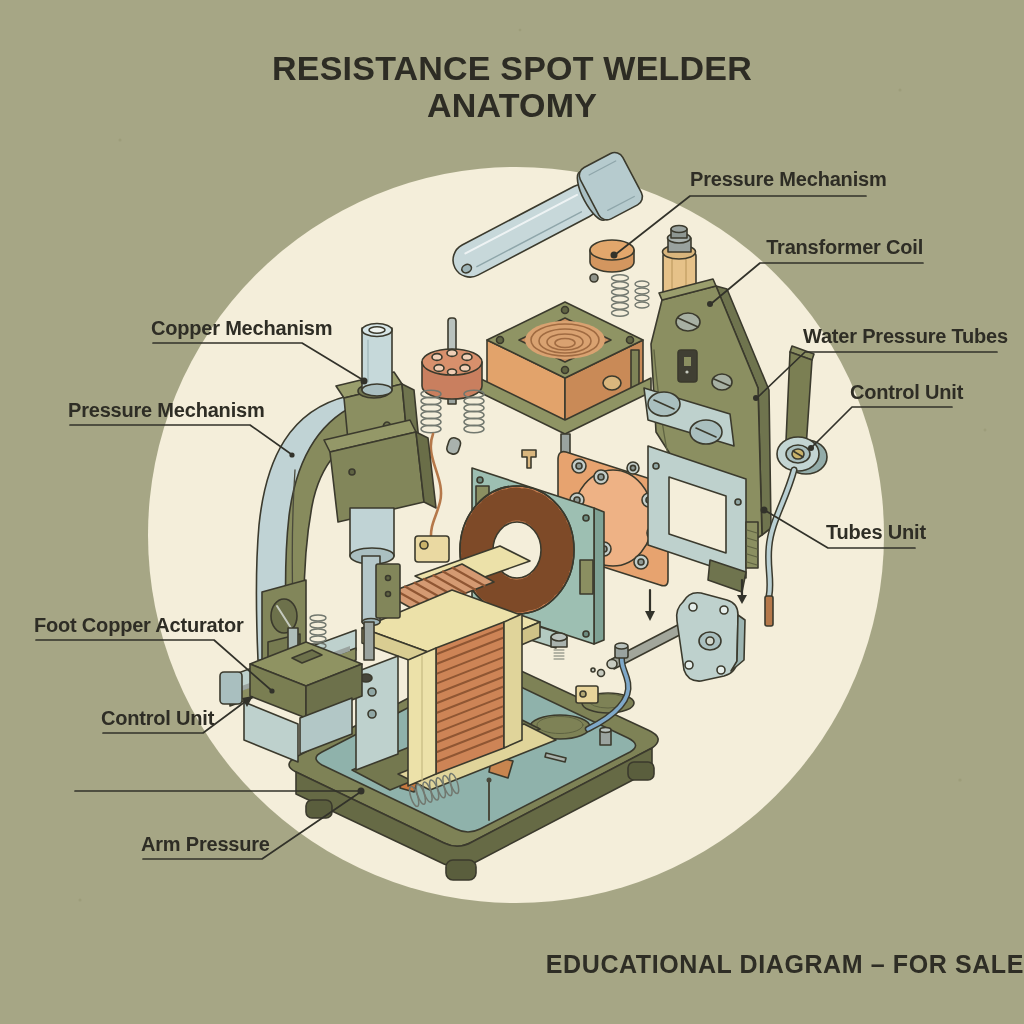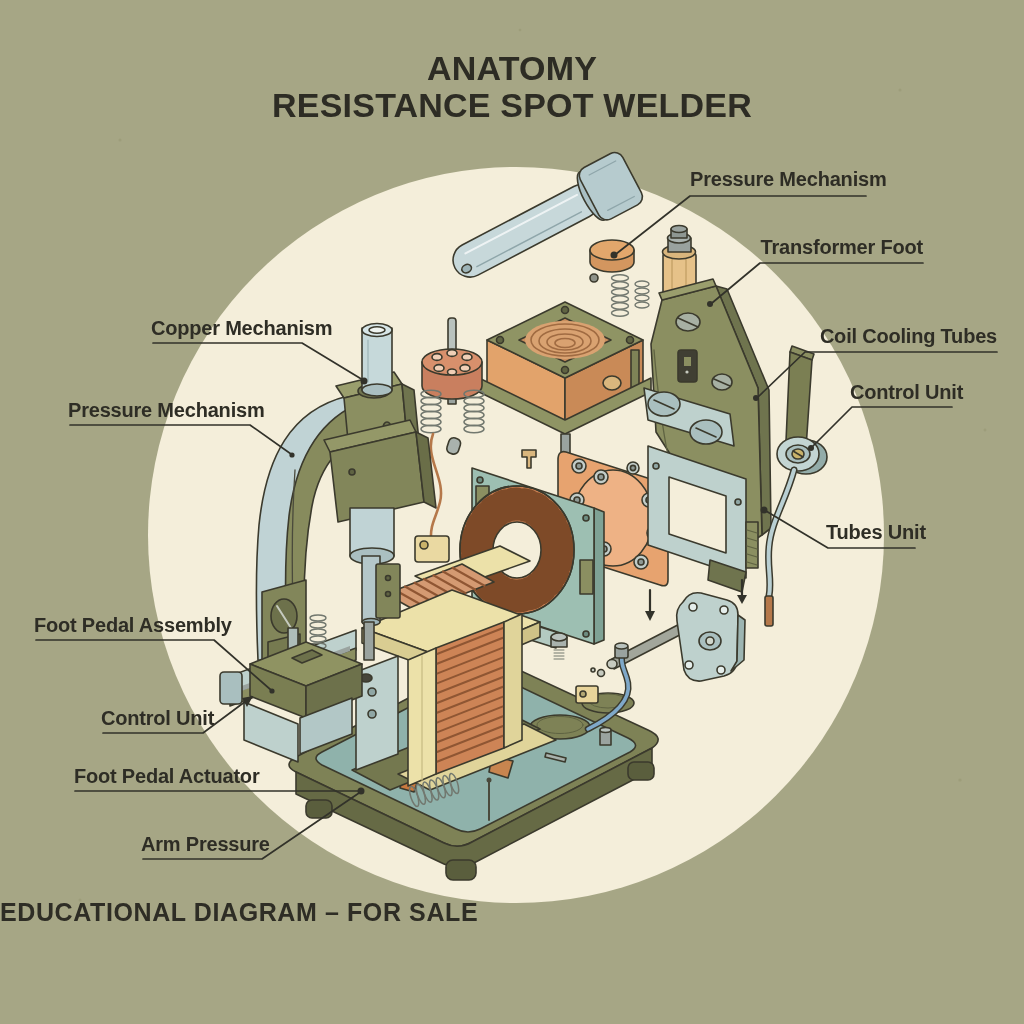--- a/index.html
+++ b/index.html
@@ -5,21 +5,21 @@
   html,body{margin:0;padding:0;background:#a6a685;}
   #stage{position:relative;width:1024px;height:1024px;background:#a6a685;overflow:hidden;
          font-family:"Liberation Sans",sans-serif;}
   #art{position:absolute;left:0;top:0;}
   .label{position:absolute;font:700 20px "Liberation Sans",sans-serif;color:#2e2d25;
          white-space:nowrap;letter-spacing:-0.2px;}
   .ctr{text-align:center;}
   .rgt{text-align:right;}
   #title{position:absolute;left:0;right:0;top:50px;text-align:center;
          font:800 34px "Liberation Sans",sans-serif;color:#2d2c24;line-height:37px;letter-spacing:0.2px;}
-  #caption{position:absolute;left:0;right:0;top:898px;text-align:left;
+  #caption{position:absolute;left:0;right:0;top:950px;text-align:right;
          font:700 25px "Liberation Sans",sans-serif;color:#2e2d25;letter-spacing:0.6px;}
 </style>
 </head>
 <body>
 
 <div id="stage">
 
 <svg id="art" width="1024" height="1024" viewBox="0 0 1024 1024">
   <g stroke="#3b3a2d" stroke-width="1.6" stroke-linejoin="round" stroke-linecap="round">
 
@@ -424,32 +424,31 @@
         <circle cx="292" cy="455" r="2.6"></circle>
             <circle cx="272" cy="691" r="2.6"></circle>
         <circle cx="361" cy="791" r="3.5"></circle>
         <polygon points="253,696 242,698 247,707"></polygon>
       </g>
     </g>
   </g>
 </svg>
 
 <div id="title">
+  <div>RESISTANCE SPOT WELDER</div>
   <div>ANATOMY</div>
-  <div>RESISTANCE SPOT WELDER</div>
 </div>
 
 <div class="label ctr" style="left:690px;top:168px;width:178px">Pressure Mechanism</div>
-<div class="label rgt" style="left:758px;top:236px;width:165px">Transformer Foot</div>
-<div class="label rgt" style="left:803px;top:325px;width:194px">Coil Cooling Tubes</div>
+<div class="label rgt" style="left:758px;top:236px;width:165px">Transformer Coil</div>
+<div class="label rgt" style="left:803px;top:325px;width:194px">Water Pressure Tubes</div>
 <div class="label ctr" style="left:850px;top:381px;width:103px">Control Unit</div>
 <div class="label ctr" style="left:826px;top:521px;width:90px">Tubes Unit</div>
 
 <div class="label ctr" style="left:151px;top:317px;width:152px">Copper Mechanism</div>
 <div class="label ctr" style="left:68px;top:399px;width:183px">Pressure Mechanism</div>
-<div class="label ctr" style="left:34px;top:614px;width:181px">Foot Pedal Assembly</div>
+<div class="label ctr" style="left:34px;top:614px;width:181px">Foot Copper Acturator</div>
 <div class="label ctr" style="left:101px;top:707px;width:103px">Control Unit</div>
-<div class="label" style="left:74px;top:765px">Foot Pedal Actuator</div>
 <div class="label ctr" style="left:141px;top:833px;width:122px">Arm Pressure</div>
 
 <div id="caption">EDUCATIONAL DIAGRAM – FOR SALE</div>
 
 </div>
 
 </body></html>

